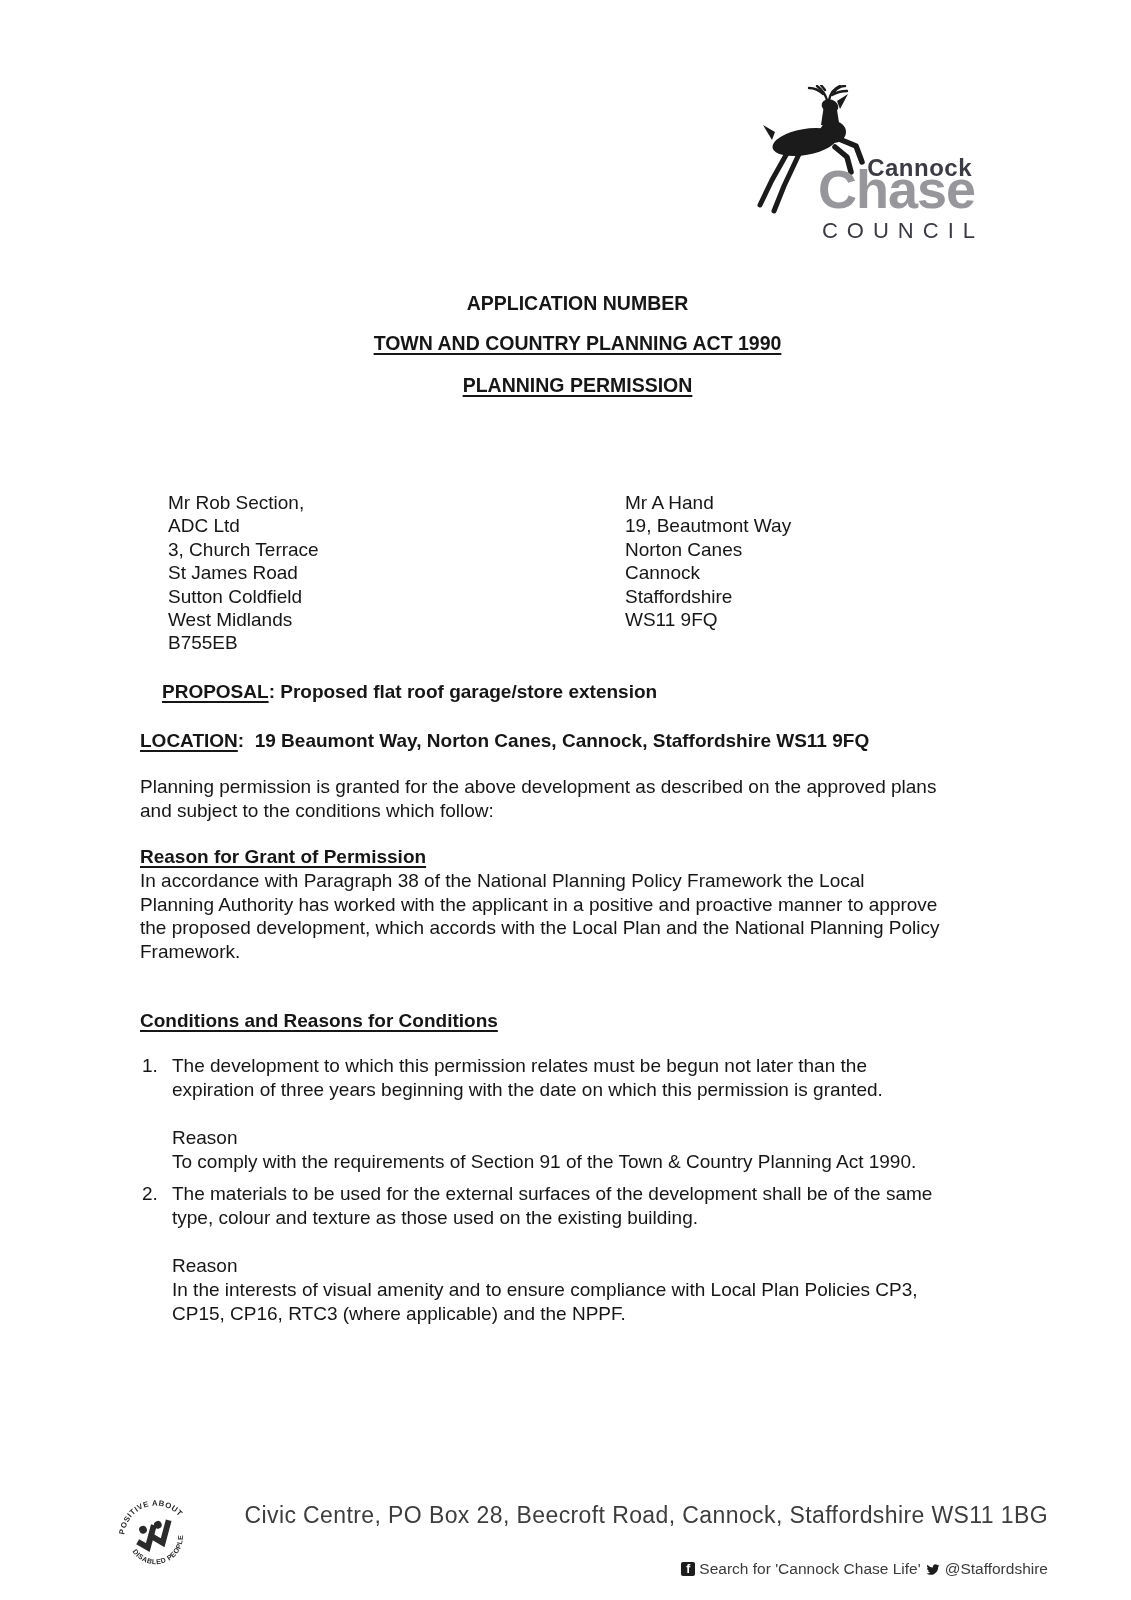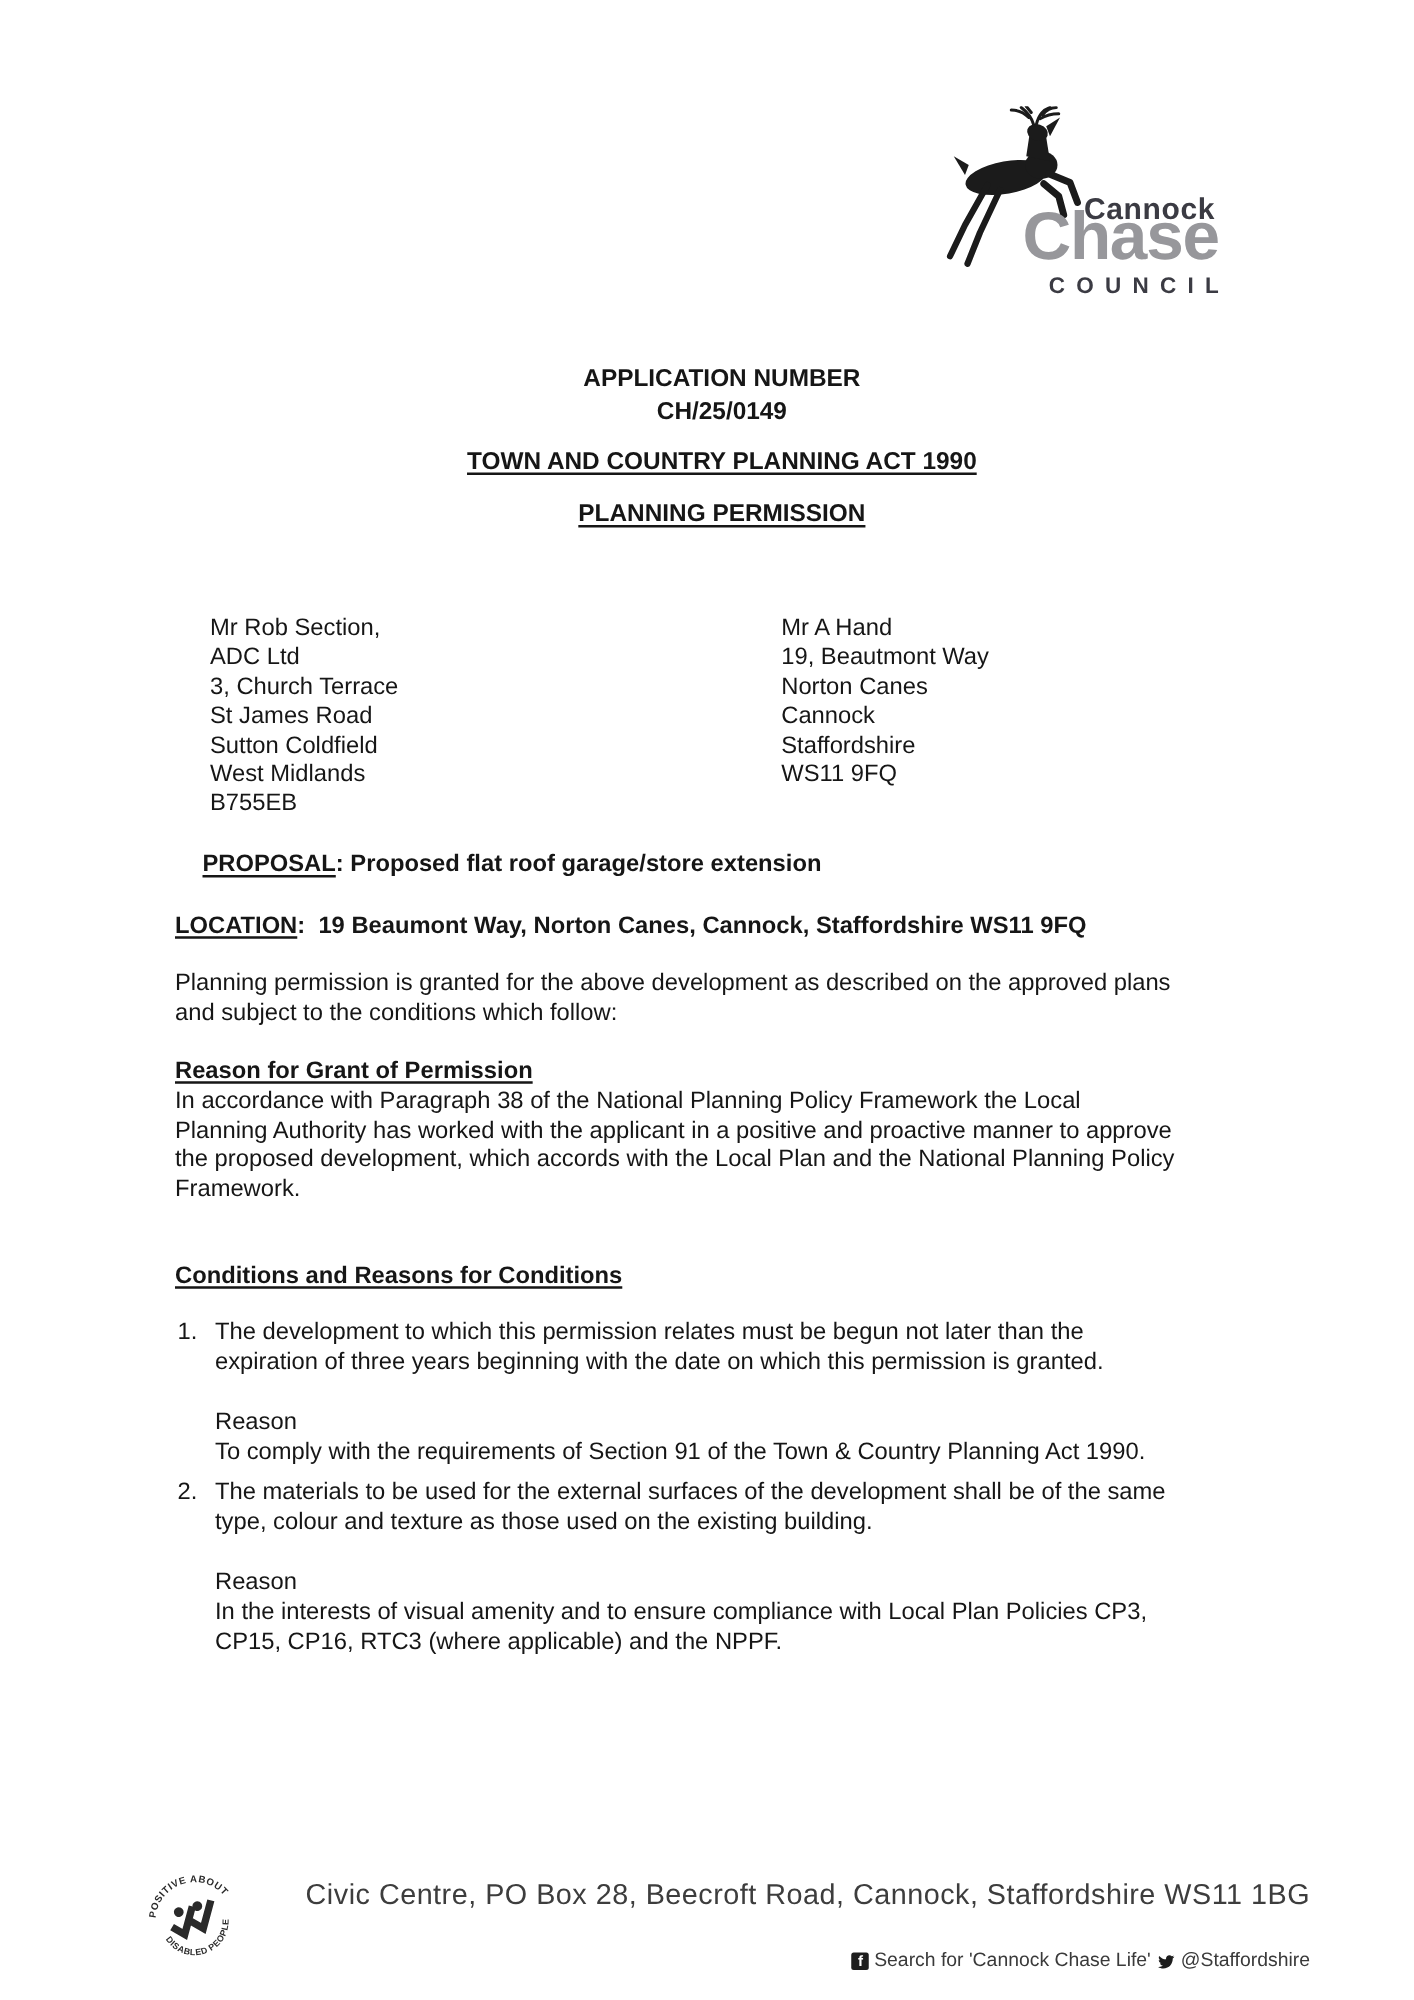--- a/index.html
+++ b/index.html
@@ -20,21 +20,21 @@
   .logo-cannock {
     position:absolute; right:3px; top:82px;
     font-size:24px; font-weight:bold; color:#3b3b43; letter-spacing:0.5px;
   }
   .logo-chase {
     position:absolute; right:0px; top:90px;
     font-size:54px; line-height:54px; font-weight:bold; color:#97979b; letter-spacing:-1px;
   }
   .logo-council {
     position:absolute; right:0px; top:146px;
-    font-size:18px; font-weight:bold; color:#3b3b43;
+    font-size:22px; font-weight:normal; color:#3b3b43;
     letter-spacing:9px; margin-right:-9px;
   }
 
   
   .titles {
     position:absolute; left:140px; top:290px; width:875px;
     text-align:center; font-weight:bold; font-size:19.5px; line-height:26px;
   }
   .titles .act { margin-top:14px; }
   .titles .perm { margin-top:16px; }
@@ -124,21 +124,20 @@
         <path d="M75 10 C80 7 85 6 90 6"></path>
       </g>
     </svg>
     <div class="logo-cannock">Cannock</div>
     <div class="logo-chase">Chase</div>
     <div class="logo-council">COUNCIL</div>
   </div>
 
   <div class="titles">
     <div>APPLICATION NUMBER</div>
-    <div>CH/25/0149</div>
     <div class="act u">TOWN AND COUNTRY PLANNING ACT 1990</div>
     <div class="perm u">PLANNING PERMISSION</div>
   </div>
 
   <div class="addresses">
     <div class="addr-left">
       <div>Mr Rob Section,</div>
       <div>ADC Ltd</div>
       <div>3, Church Terrace</div>
       <div>St James Road</div>

